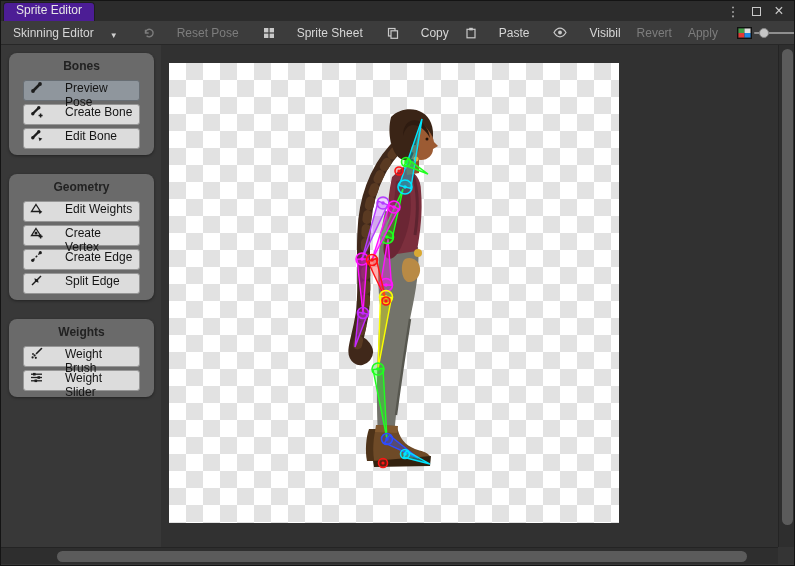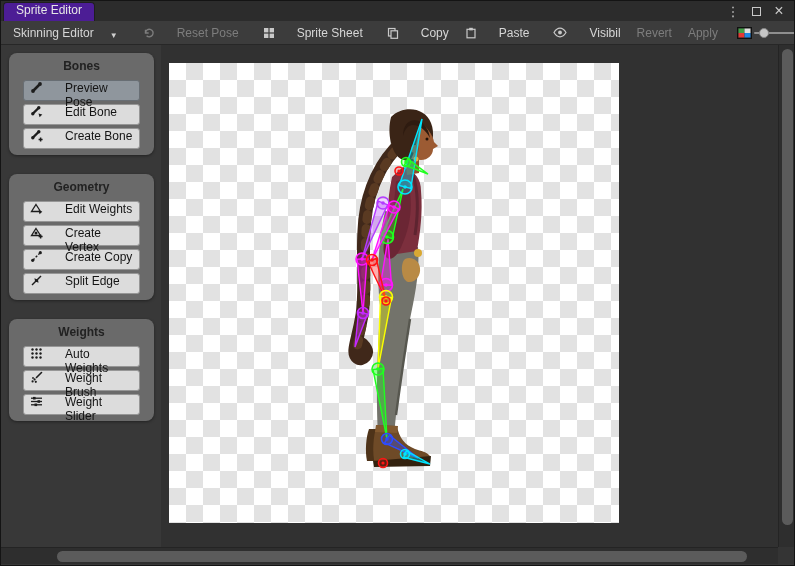--- a/index.html
+++ b/index.html
@@ -177,35 +177,35 @@
             </svg>
         </span>
         <span>Preview Pose</span>
       </button>
       <button class="pbtn">
         <span>
           <svg width="13" height="13" viewBox="0 0 13 13">
               <path d="M3.5 8 L8 3.5" stroke="#1d1d1d" stroke-width="2.4" stroke-linecap="round"></path>
               <circle cx="2.8" cy="8.8" r="1.7" fill="#1d1d1d"></circle>
               <circle cx="8.8" cy="2.8" r="1.7" fill="#1d1d1d"></circle>
-              <path d="M8.5 8.5 L12.3 9.6 L9.6 12.3 Z" fill="#1d1d1d"></path>
-            </svg>
-        </span>
-        <span>Edit Bone</span>
+              <path d="M8.6 10.6 H12.6 M10.6 8.6 V12.6" stroke="#1d1d1d" stroke-width="1.5"></path>
+            </svg>
+        </span>
+        <span>Create Bone</span>
       </button>
       <button class="pbtn">
         <span>
           <svg width="13" height="13" viewBox="0 0 13 13">
               <path d="M3.5 8 L8 3.5" stroke="#1d1d1d" stroke-width="2.4" stroke-linecap="round"></path>
               <circle cx="2.8" cy="8.8" r="1.7" fill="#1d1d1d"></circle>
               <circle cx="8.8" cy="2.8" r="1.7" fill="#1d1d1d"></circle>
-              <path d="M8.6 10.6 H12.6 M10.6 8.6 V12.6" stroke="#1d1d1d" stroke-width="1.5"></path>
-            </svg>
-        </span>
-        <span>Create Bone</span>
+              <path d="M8.5 8.5 L12.3 9.6 L9.6 12.3 Z" fill="#1d1d1d"></path>
+            </svg>
+        </span>
+        <span>Edit Bone</span>
       </button>
     </div>
 
     <div class="panel">
       <div class="panel-title">Geometry</div>
       <button class="pbtn">
         <span>
           <svg width="13" height="13" viewBox="0 0 13 13">
               <path d="M6 2.5 L10.5 9.5 H1.5 Z" fill="none" stroke="#1d1d1d" stroke-width="1.3"></path>
               <path d="M8.5 8.5 L12.3 9.6 L9.6 12.3 Z" fill="#1d1d1d"></path>
@@ -224,54 +224,36 @@
         <span>Create Vertex</span>
       </button>
       <button class="pbtn">
         <span>
           <svg width="13" height="13" viewBox="0 0 13 13">
               <path d="M3 10 L10 3" stroke="#1d1d1d" stroke-width="1.4" stroke-dasharray="2.2 1.6"></path>
               <circle cx="2.7" cy="10.3" r="1.6" fill="#1d1d1d"></circle>
               <circle cx="10.3" cy="2.7" r="1.6" fill="#1d1d1d"></circle>
             </svg>
         </span>
-        <span>Create Copy</span>
+        <span>Create Edge</span>
       </button>
       <button class="pbtn">
         <span>
           <svg width="13" height="13" viewBox="0 0 13 13">
               <path d="M2 11 L11 2" stroke="#1d1d1d" stroke-width="1.4"></path>
               <circle cx="6.5" cy="6.5" r="1.6" fill="#1d1d1d"></circle>
               <path d="M4.6 4.6 L8.4 8.4" stroke="#1d1d1d" stroke-width="1.2"></path>
             </svg>
         </span>
         <span>Split Edge</span>
       </button>
     </div>
 
     <div class="panel">
       <div class="panel-title">Weights</div>
-      <button class="pbtn">
-        <span>
-          <svg width="13" height="13" viewBox="0 0 13 13">
-              <g fill="#1d1d1d">
-                <circle cx="2.5" cy="2.5" r="1.2"></circle>
-                <circle cx="6.5" cy="2.5" r="1.2"></circle>
-                <circle cx="10.5" cy="2.5" r="1.2"></circle>
-                <circle cx="2.5" cy="6.5" r="1.2"></circle>
-                <circle cx="6.5" cy="6.5" r="1.2"></circle>
-                <circle cx="10.5" cy="6.5" r="1.2"></circle>
-                <circle cx="2.5" cy="10.5" r="1.2"></circle>
-                <circle cx="6.5" cy="10.5" r="1.2"></circle>
-                <circle cx="10.5" cy="10.5" r="1.2"></circle>
-              </g>
-            </svg>
-        </span>
-        <span>Auto Weights</span>
-      </button>
       <button class="pbtn">
         <span>
           <svg width="13" height="13" viewBox="0 0 13 13">
               <path d="M11.5 1.5 L6.5 6.5" stroke="#1d1d1d" stroke-width="1.6" stroke-linecap="round"></path>
               <g fill="#1d1d1d">
                 <circle cx="4.6" cy="8.4" r="1.1"></circle>
                 <circle cx="2.6" cy="10.4" r="1.1"></circle>
                 <circle cx="5.8" cy="10.8" r="1.1"></circle>
                 <circle cx="3" cy="7" r="0.9"></circle>
               </g>

